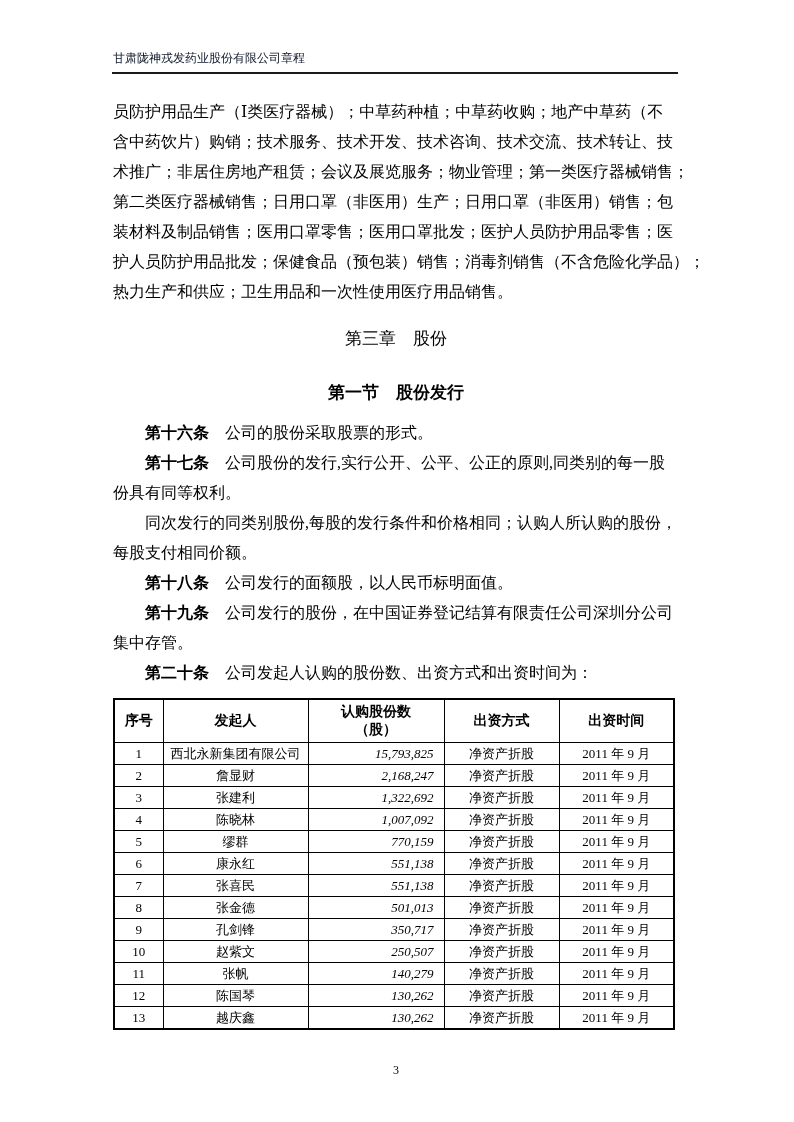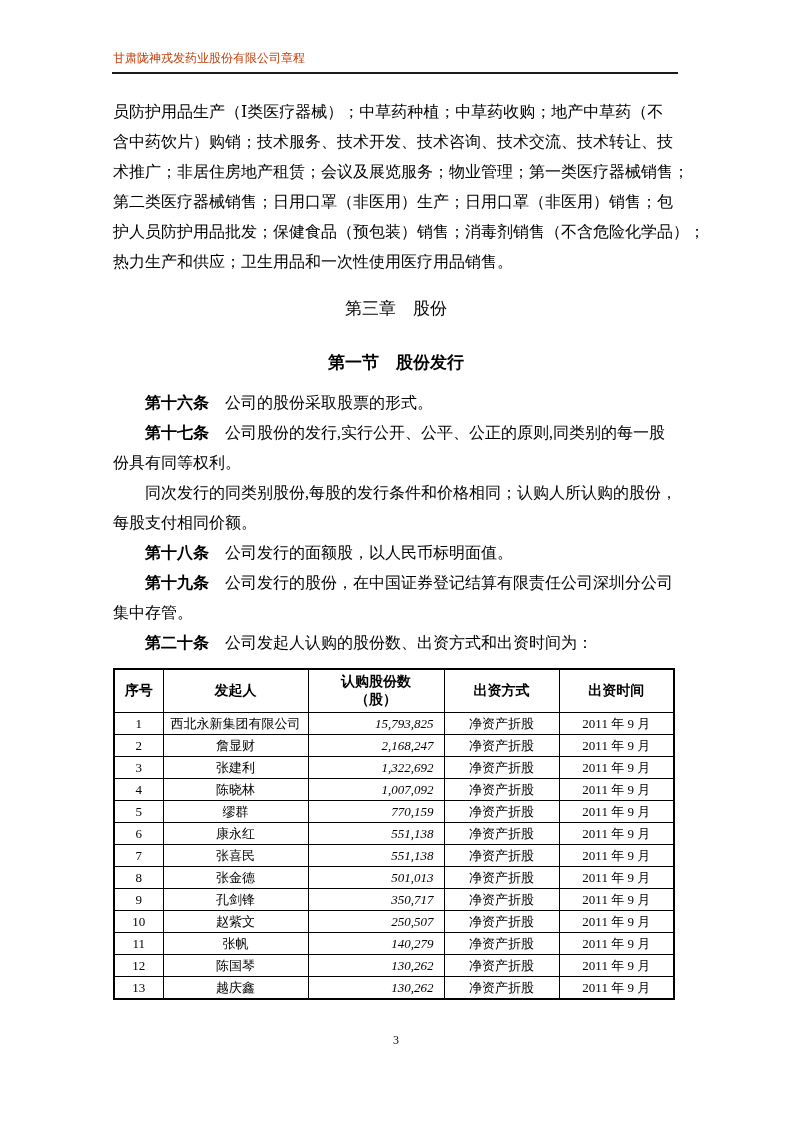--- a/index.html
+++ b/index.html
@@ -16,21 +16,21 @@
     position: absolute;
     left: 112px;
     top: 50px;
     width: 566px;
     border-bottom: 2px solid #1a1a1a;
     padding-bottom: 6px;
   }
   .doc-header-title {
     font-size: 12px;
     line-height: 16px;
-    color: #c2410c;
+    color: #0f172a;
     padding-left: 1px;
   }
   .content {
     position: absolute;
     left: 113px;
     top: 97px;
     width: 566px;
   }
   .doc-line {
     height: 30px;
@@ -103,20 +103,21 @@
     <div class="doc-header-title">甘肃陇神戎发药业股份有限公司章程</div>
   </div>
 
   <div class="content">
 
     <div>
         <div class="doc-line">员防护用品生产（Ⅰ类医疗器械）；中草药种植；中草药收购；地产中草药（不</div>
         <div class="doc-line">含中药饮片）购销；技术服务、技术开发、技术咨询、技术交流、技术转让、技</div>
         <div class="doc-line">术推广；非居住房地产租赁；会议及展览服务；物业管理；第一类医疗器械销售；</div>
         <div class="doc-line">第二类医疗器械销售；日用口罩（非医用）生产；日用口罩（非医用）销售；包</div>
+        <div class="doc-line">装材料及制品销售；医用口罩零售；医用口罩批发；医护人员防护用品零售；医</div>
         <div class="doc-line">护人员防护用品批发；保健食品（预包装）销售；消毒剂销售（不含危险化学品）；</div>
         <div class="doc-line">热力生产和供应；卫生用品和一次性使用医疗用品销售。</div>
       </div>
 
     <div class="heading1">第三章　股份</div>
 
     <div class="heading2">第一节　股份发行</div>
 
     <div class="article-lines">
         <div class="doc-line indent"><span class="bold">第十六条</span>　公司的股份采取股票的形式。</div>

